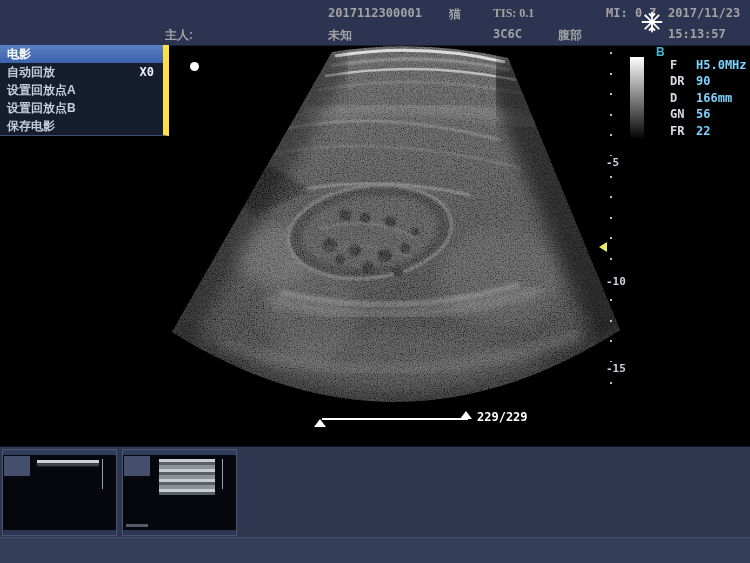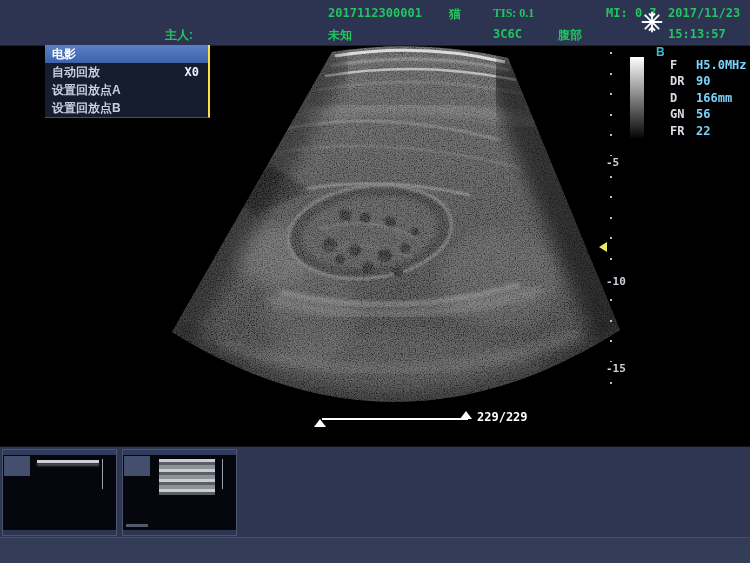--- a/index.html
+++ b/index.html
@@ -2,35 +2,35 @@
 <html><head>
 <meta charset="utf-8">
 <style>
   html,body{margin:0;padding:0;background:#000;}
   .screen{position:relative;width:750px;height:563px;background:#000;overflow:hidden;
           font-family:"Liberation Sans",sans-serif;}
   .mono{font-family:"DejaVu Sans Mono",monospace;}
   
   .topbar{position:absolute;left:0;top:0;width:750px;height:45px;background:#2c3452;
           border-bottom:1px solid #1a2035;}
-  .topbar span{position:absolute;font-size:12px;font-weight:700;color:#22c55e;white-space:nowrap;}
+  .topbar span{position:absolute;font-size:12px;font-weight:700;color:#a3a3a3;white-space:nowrap;}
   .t-id{left:328px;top:6px;}
   .t-species{left:449px;top:6px;}
   .t-tis{left:493px;top:6px;font-family:Liberation Serif, serif;}
   .t-mi{left:558px;top:6px;padding-left:48px;}
   .t-date{left:668px;top:6px;}
   .t-owner{left:165px;top:27px;color:#c9d2e4;}
   .t-owner-v{left:328px;top:27px;}
   .t-probe{left:493px;top:27px;}
   .t-preset{left:558px;top:27px;}
   .t-time{left:668px;top:27px;}
   .freeze{position:absolute;left:641px;top:11px;width:22px;height:22px;}
   
   .menu{position:absolute;left:0;top:45px;width:163px;background:#161d2f;
-        border-right:2px solid #fde047;border-bottom:1px solid #3e5078;z-index:5;margin-left:45px;}
+        border-right:6px solid #fde047;border-bottom:1px solid #3e5078;z-index:5;}
   .menu-item{height:18px;line-height:18px;display:flex;justify-content:space-between;
              padding:0 9px 0 7px;font-size:12px;font-weight:700;color:#c6cfdf;cursor:default;}
   .menu-item .mval{color:#eef2f8;font-family:"DejaVu Sans Mono",monospace;}
   .menu-item.selected{background:linear-gradient(#5a80c4,#3c62ac);color:#fff;}
   
   .orient-dot{position:absolute;left:190px;top:62px;width:9px;height:9px;border-radius:50%;
               background:#fff;z-index:3;}
   .fan{position:absolute;left:160px;top:44px;width:480px;height:372px;z-index:1;}
   
   .ruler-dots{position:absolute;left:610px;top:52px;width:2px;height:338px;z-index:4;
@@ -118,20 +118,24 @@
       <span class="mval">X0</span>
     </div>
     <div class="menu-item">
       <span>设置回放点A</span>
       <span class="mval"></span>
     </div>
     <div class="menu-item">
       <span>设置回放点B</span>
       <span class="mval"></span>
     </div>
+    <div class="menu-item">
+      <span>保存电影</span>
+      <span class="mval"></span>
+    </div>
   </div>
 
   <div class="orient-dot"></div>
 
   <svg class="fan" viewBox="0 0 480 372">
     <defs>
       <linearGradient id="fanbase" x1="0" y1="0" x2="0" y2="1">
         <stop offset="0" stop-color="#3a3a3a"></stop>
         <stop offset="0.33" stop-color="#2e2e2e"></stop>
         <stop offset="0.72" stop-color="#1b1b1b"></stop>

